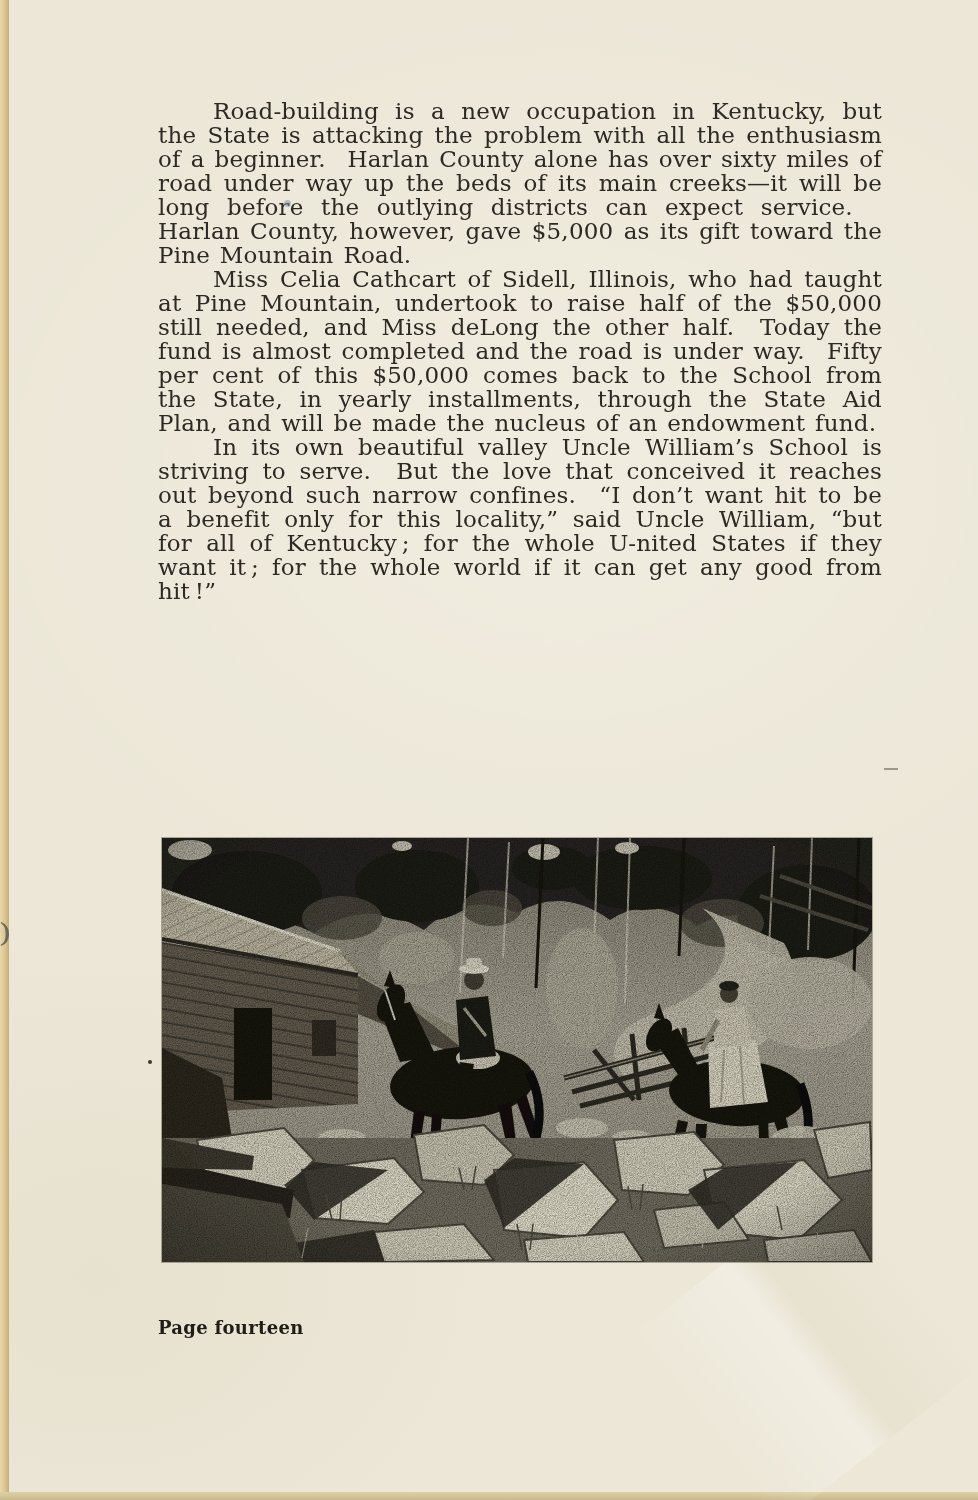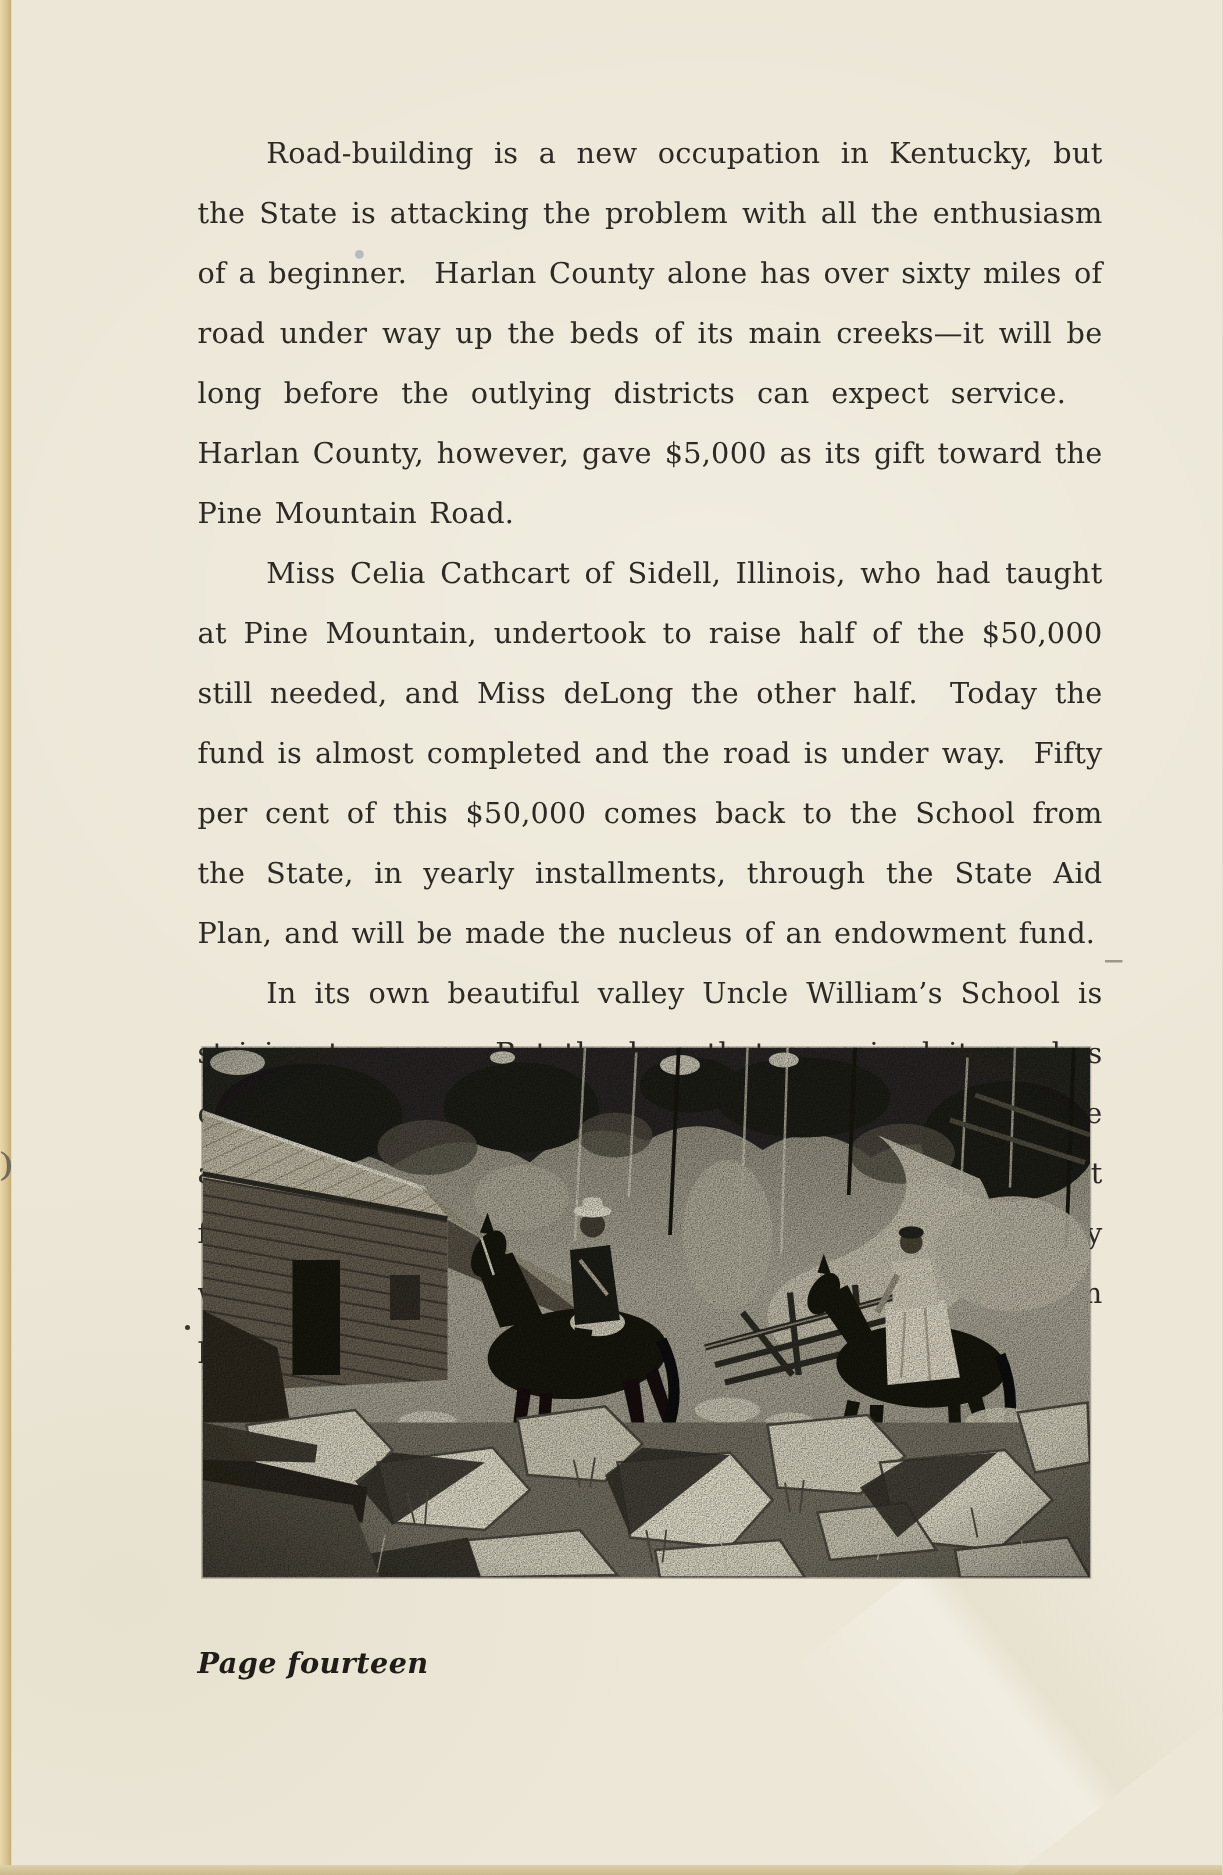--- a/index.html
+++ b/index.html
@@ -14,28 +14,28 @@
   }
   .edge-left  { position:absolute; left:0; top:0; width:9px; height:100%;
                 background:linear-gradient(90deg,#e8d9ac,#d9c28e 60%,#c4ae77); }
   .edge-bottom{ position:absolute; left:0; top:1492px; width:100%; height:8px;
                 background:linear-gradient(0deg,#c9b98c,#ded1a7); }
   .crease { position:absolute; right:-70px; bottom:30px; width:480px; height:240px;
             transform:rotate(-38deg); opacity:.45; pointer-events:none;
             background:linear-gradient(90deg,transparent 22%, rgba(255,255,255,0.6) 48%,
                        rgba(150,130,80,0.12) 54%, transparent 78%); }
   .text-block { position:absolute; top:99px; left:158px; width:724px;
-                font-size:23px; line-height:48px; text-align:justify;
+                font-size:23px; line-height:24px; text-align:justify;
                 letter-spacing:0.2px; word-spacing:0.1em; }
   .para { margin:0; text-indent:55px; }
   .photo { position:absolute; top:838px; left:162px; width:710px; margin:0; }
   .photo svg { display:block; outline:1px solid rgba(45,42,34,.35); }
   .caption { margin-top:13px; text-align:center; font-size:20px; letter-spacing:0.4px; }
-  .folio { position:absolute; left:158px; top:1317px; font-style:italic; font-weight:600;
-           font-size:23px; letter-spacing:0.3px; color:#201d18; }
+  .folio { position:absolute; left:158px; top:1317px; font-weight:600;
+           font-size:18px; letter-spacing:0.3px; color:#201d18; }
   .mark-pen  { position:absolute; left:0px;  top:918px;  font-size:26px; color:#6e695d;
                transform:scaleX(1.3); }
   .mark-blue { position:absolute; left:284px; top:200px; width:7px; height:7px;
                border-radius:50%; background:#8b93ab; opacity:.55; }
   .mark-dot  { position:absolute; left:148px; top:1060px; width:4px; height:4px;
                border-radius:50%; background:#3c382f; }
   .mark-dash { position:absolute; left:884px; top:768px; width:14px; height:2px;
                background:#5a554a; opacity:.55; }
 </style>
 </head>

